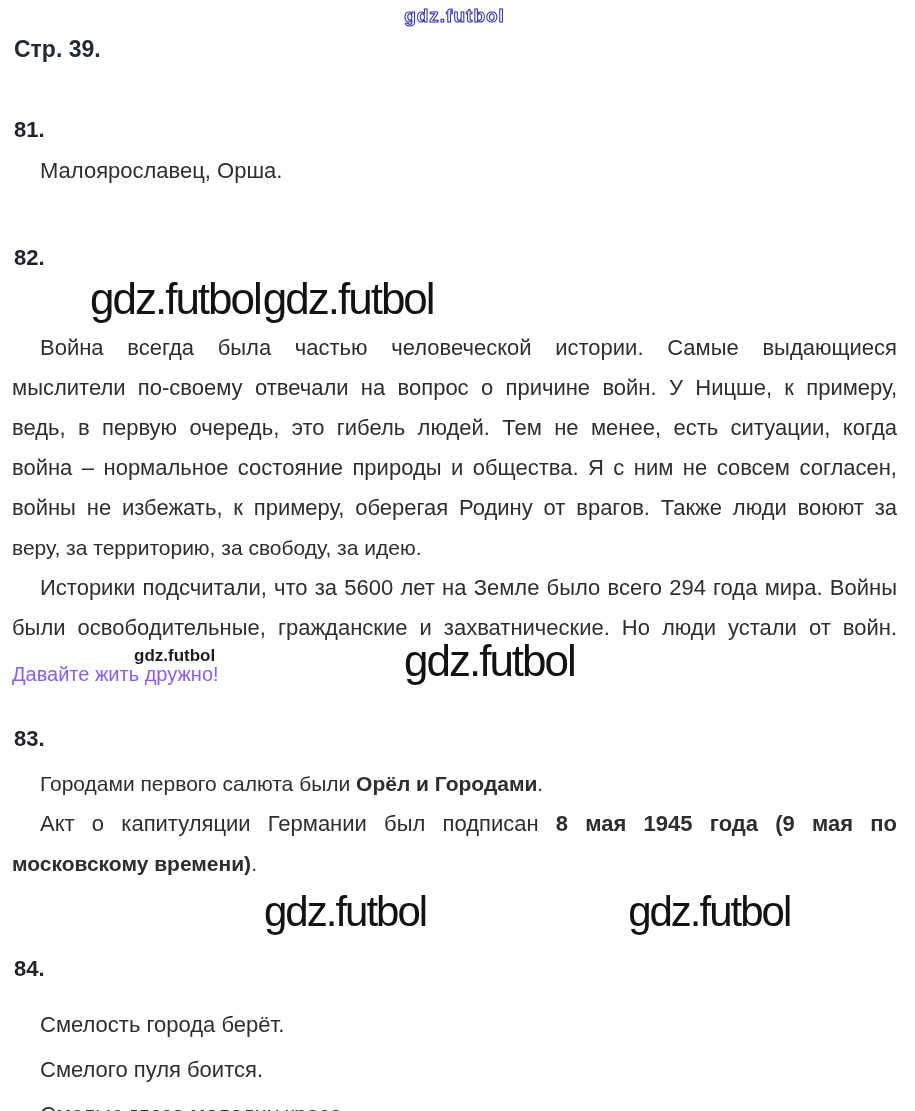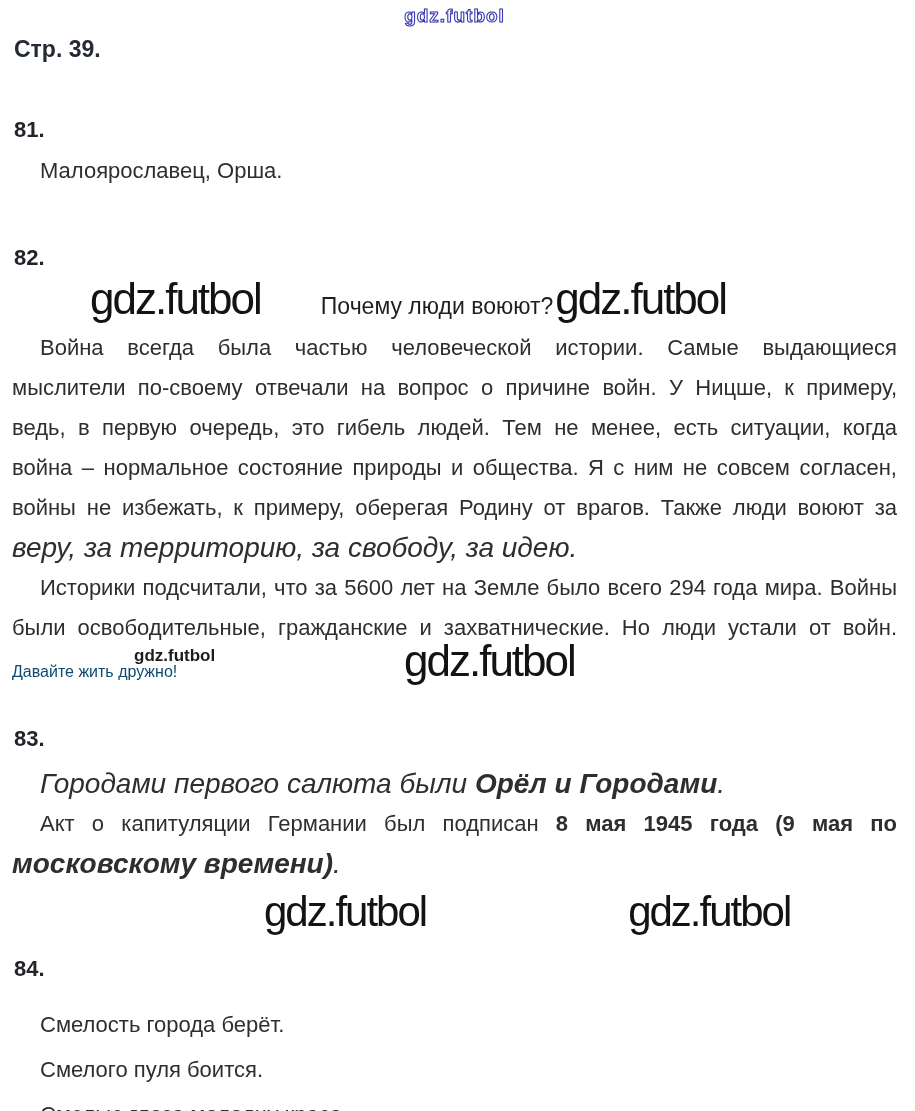--- a/index.html
+++ b/index.html
@@ -69,45 +69,44 @@
     white-space: nowrap;
   }
   .title-row .wm-right { margin-left: 2px; }
   .jline {
     font-size: 22px;
     line-height: 40px;
     text-align: justify;
     text-align-last: justify;
   }
   .plain {
-    font-size: 28px;
+    font-size: 21px;
     line-height: 40px;
-    font-style: italic;
   }
   .b { font-weight: 700; }
   
   .conclusion-row {
     position: relative;
     height: 56px;
   }
   .small-wm {
     position: absolute;
     left: 122px;
     top: -2px;
     font-size: 17px;
     font-weight: 700;
     letter-spacing: 0px;
     color: #1c1c1c;
   }
   .conclusion-text {
     position: absolute;
     left: 0;
     top: 15px;
-    font-size: 16px;
-    color: #0c4a6e;
+    font-size: 20px;
+    color: #8b5cf6;
     white-space: nowrap;
   }
   .conclusion-row .wm-big {
     position: absolute;
     left: 392px;
     top: -12px;
     font-size: 44px;
     line-height: 1.15;
   }
   #s83-line1 { margin-top: 12px; }
@@ -138,21 +137,20 @@
 
   <div class="page-heading">Стр. 39.</div>
 
   <div class="task-num" id="num81">81.</div>
   <div class="answer-line indent" id="answer81">Малоярославец, Орша.</div>
 
   <div class="task-num" id="num82">82.</div>
 
   <div class="title-row">
     <span class="wm-big">gdz.futbol</span>
-    <span class="essay-title">Почему люди воюют?</span>
     <span class="wm-big wm-right">gdz.futbol</span>
   </div>
 
   <div>
       <div class="jline indent">Война всегда была частью человеческой истории. Самые выдающиеся</div>
       <div class="jline">мыслители по-своему отвечали на вопрос о причине войн. У Ницше, к примеру,</div>
       <div class="jline">ведь, в первую очередь, это гибель людей. Тем не менее, есть ситуации, когда</div>
       <div class="jline">война – нормальное состояние природы и общества. Я с ним не совсем согласен,</div>
       <div class="jline">войны не избежать, к примеру, оберегая Родину от врагов. Также люди воюют за</div>
       <div class="plain">веру, за территорию, за свободу, за идею.</div>

